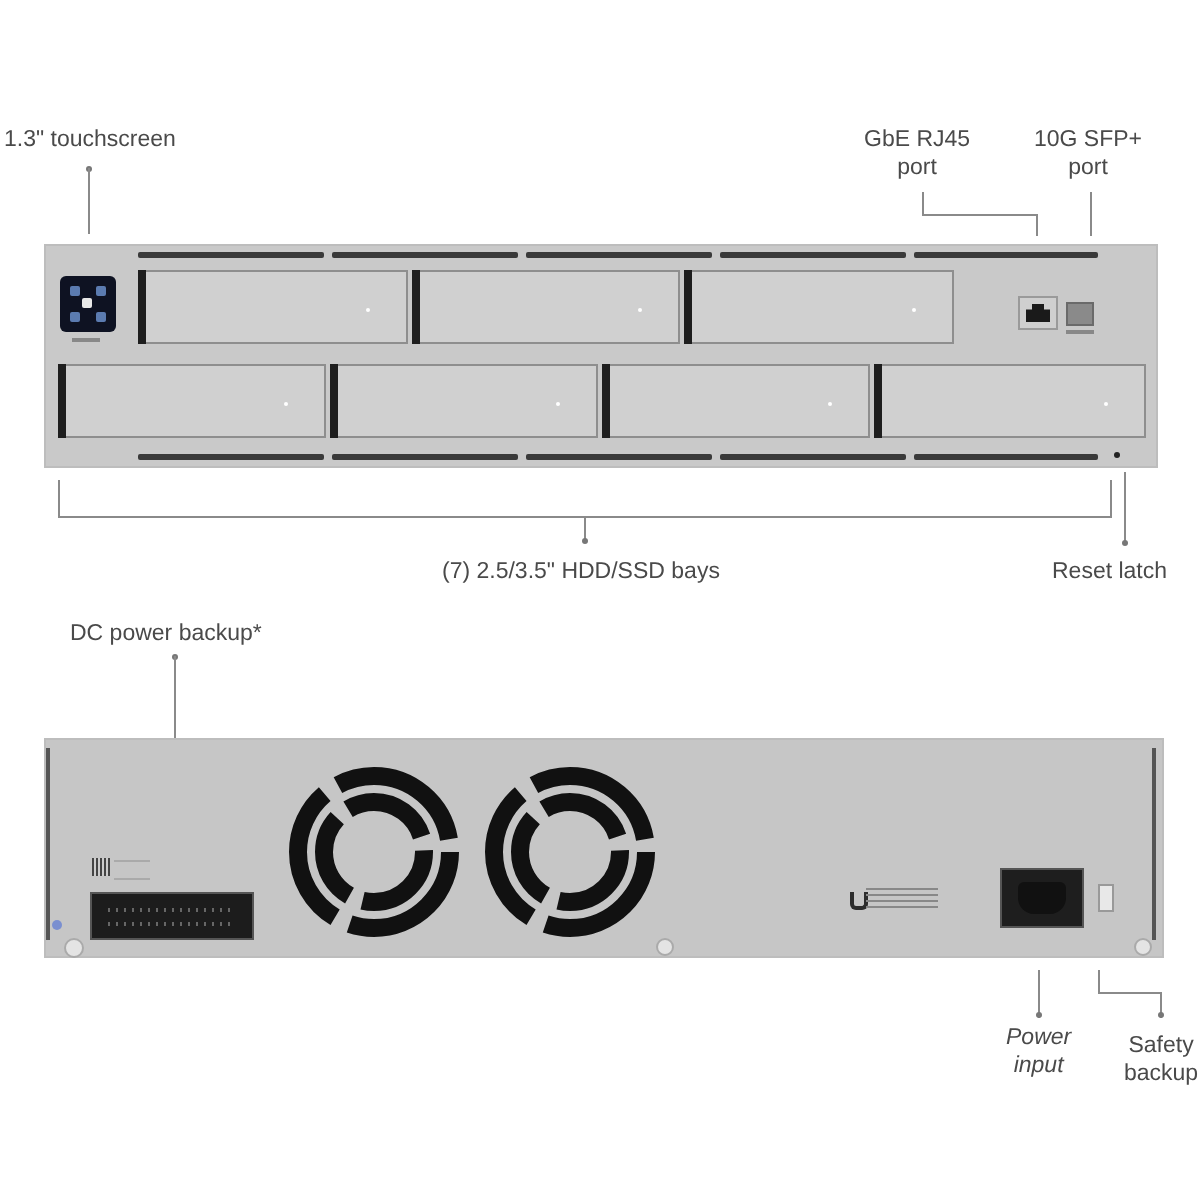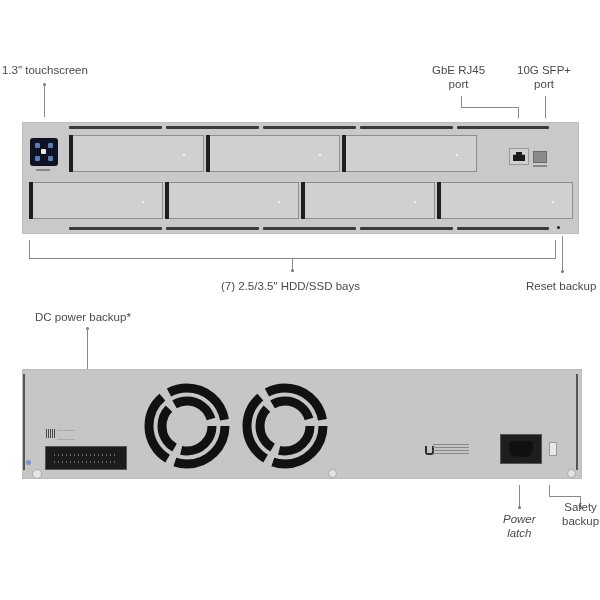--- a/index.html
+++ b/index.html
@@ -106,21 +106,21 @@
 
   <div class="line" style="left:29px; top:240px; width:1px; height:19px;"></div>
   <div class="line" style="left:29px; top:258px; width:527px; height:1px;"></div>
   <div class="line" style="left:555px; top:240px; width:1px; height:19px;"></div>
   <div class="line" style="left:292px; top:259px; width:1px; height:12px;"></div>
   <div class="dot" style="left:291px; top:269px;"></div>
   <div class="label" style="left:221px; top:279px;">(7) 2.5/3.5" HDD/SSD bays</div>
 
   <div class="line" style="left:562px; top:236px; width:1px; height:36px;"></div>
   <div class="dot" style="left:561px; top:270px;"></div>
-  <div class="label" style="left:526px; top:279px;">Reset backup</div>
+  <div class="label" style="left:526px; top:279px;">Reset latch</div>
 </div>
 
 <div>
   <div class="label" style="left:35px; top:310px; text-align:left;">DC power backup*</div>
   <div class="dot" style="left:86px; top:327px;"></div>
   <div class="line" style="left:87px; top:328px; width:1px; height:108px;"></div>
 
   <div class="panel" style="left:22px; top:369px; width:560px; height:110px; background:#c6c6c6;">
     <div style="position:absolute; left:0; top:4px; width:2px; height:96px; background:#555;"></div>
     <div style="position:absolute; right:3px; top:4px; width:2px; height:96px; background:#555;"></div>
@@ -156,24 +156,24 @@
     </div>
     <div style="position:absolute; left:526px; top:72px; width:6px; height:12px; background:#e8e8e8; border:1px solid #999;"></div>
     <div style="position:absolute; left:544px; top:99px; width:7px; height:7px; border-radius:50%; background:#e4e4e4; border:1px solid #aaa;"></div>
     <div style="position:absolute; left:305px; top:99px; width:7px; height:7px; border-radius:50%; background:#e4e4e4; border:1px solid #aaa;"></div>
   </div>
 
   <div class="line" style="left:519px; top:485px; width:1px; height:24px;"></div>
   <div class="dot" style="left:518px; top:506px;"></div>
   <div class="label" style="left:503px; top:512px;font-style:italic;">
     <div>Power</div>
-    <div>latch</div>
+    <div>input</div>
   </div>
 
   <div class="line" style="left:549px; top:485px; width:1px; height:12px;"></div>
   <div class="line" style="left:549px; top:496px; width:32px; height:1px;"></div>
   <div class="line" style="left:580px; top:496px; width:1px; height:13px;"></div>
   <div class="dot" style="left:579px; top:506px;"></div>
-  <div class="label" style="left:562px; top:500px;">
+  <div class="label" style="left:562px; top:516px;">
     <div>Safety</div>
     <div>backup</div>
   </div>
 </div>
 
 </body></html>

